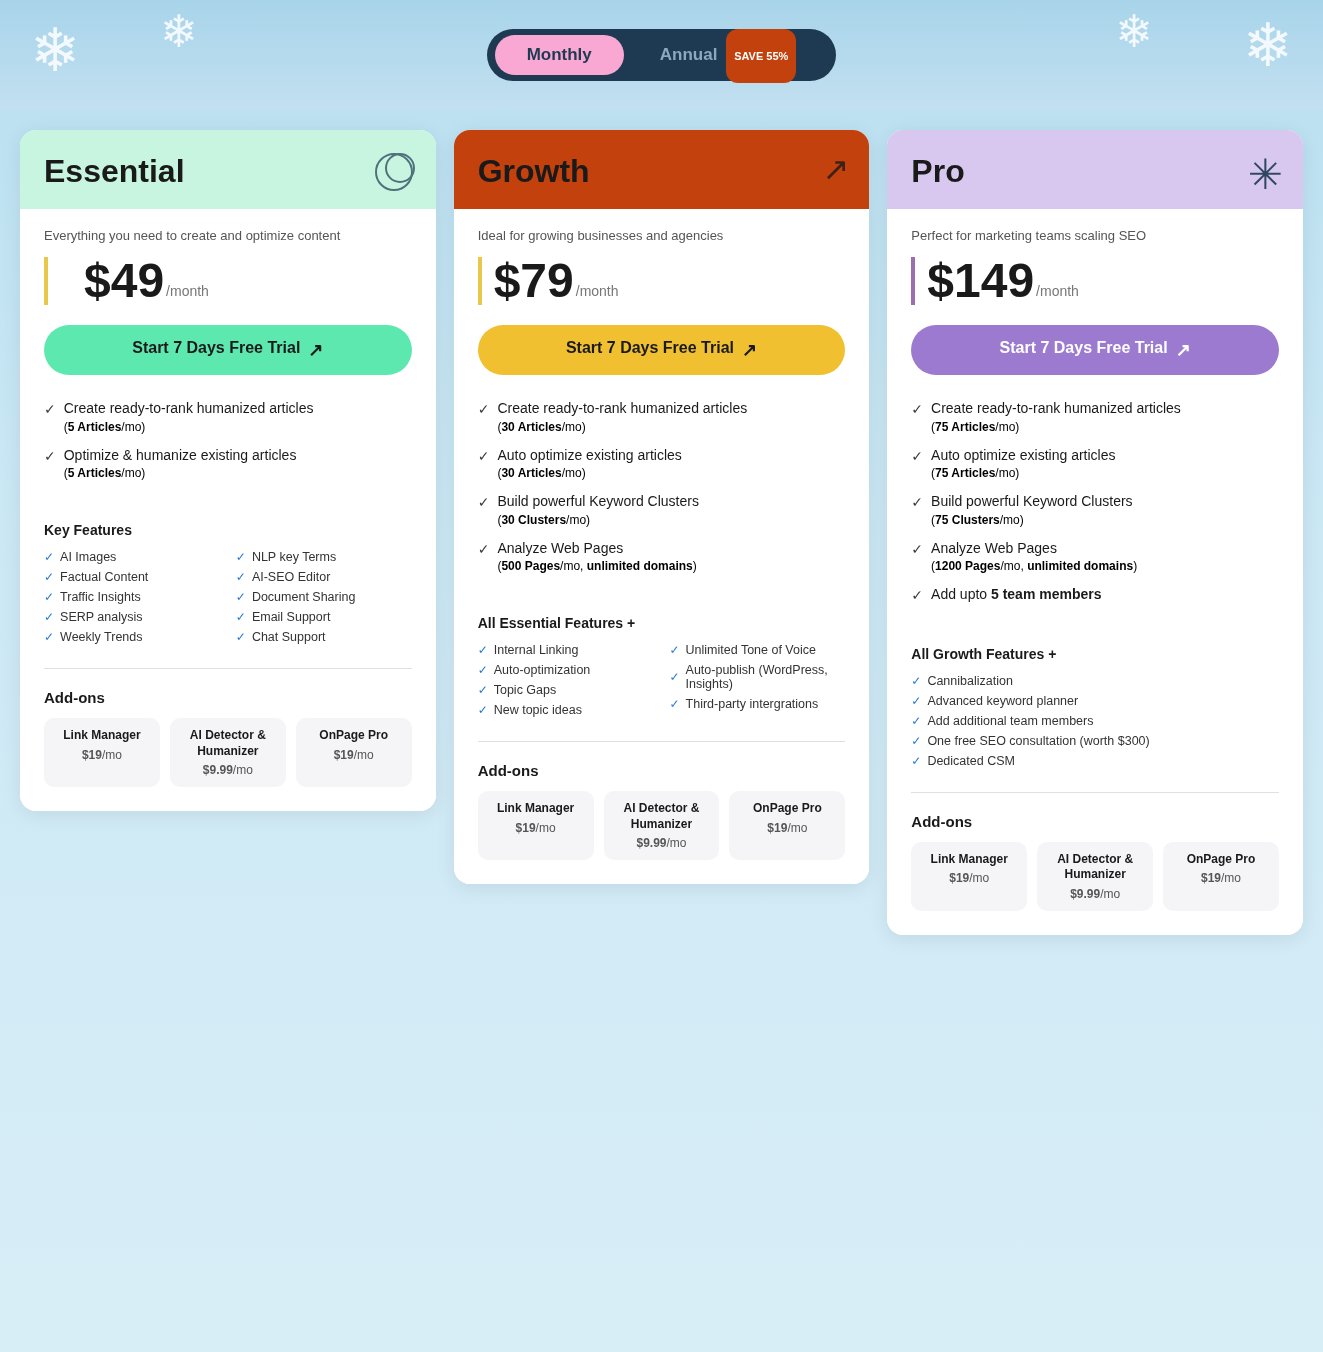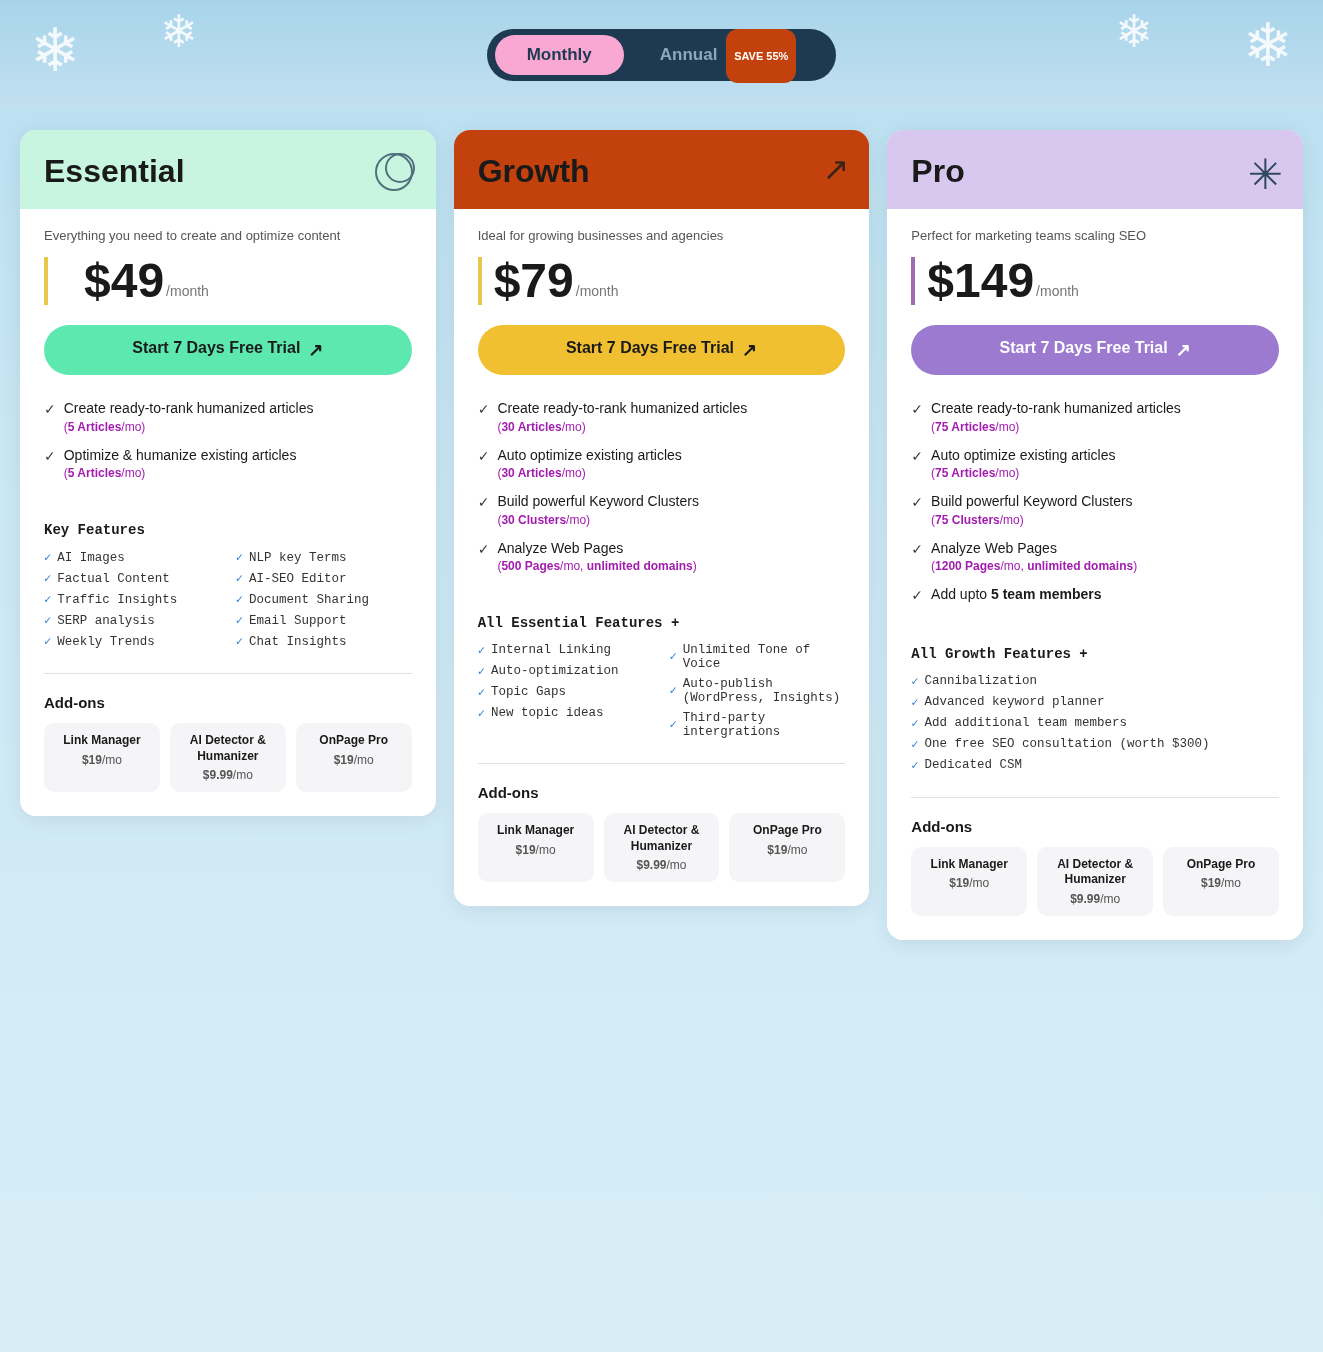--- a/index.html
+++ b/index.html
@@ -204,32 +204,31 @@
     .check-icon {
       color: #3a3a3a;
       font-size: 14px;
       margin-top: 1px;
       flex-shrink: 0;
     }
 
     .feature-sub {
       display: block;
       font-size: 12px;
-      color: #a21caf;
+      color: #000000;
     }
 
     .feature-bold {
       font-weight: 700;
     }
 
     
     .key-features-section {
       margin-top: 8px;
       padding-top: 16px;
-      font-family: Liberation Mono, monospace;
     }
 
     .section-title {
       font-size: 14px;
       font-weight: 700;
       color: #1a1a1a;
       margin-bottom: 12px;
     }
 
     .key-features-grid {
@@ -411,21 +410,21 @@
             <div class="key-feature-item">
                 <span class="kf-check">✓</span>
                 <span>Email Support</span>
               </div>
             <div class="key-feature-item">
                 <span class="kf-check">✓</span>
                 <span>Weekly Trends</span>
               </div>
             <div class="key-feature-item">
                 <span class="kf-check">✓</span>
-                <span>Chat Insights</span>
+                <span>Chat Support</span>
               </div>
           </div>
         </div>
 
         <hr class="divider">
         <div class="addons-section">
           <div class="addons-title">Add-ons</div>
           <div class="addons-grid">
             <div class="addon-item">
               <div class="addon-name">Link Manager</div>

